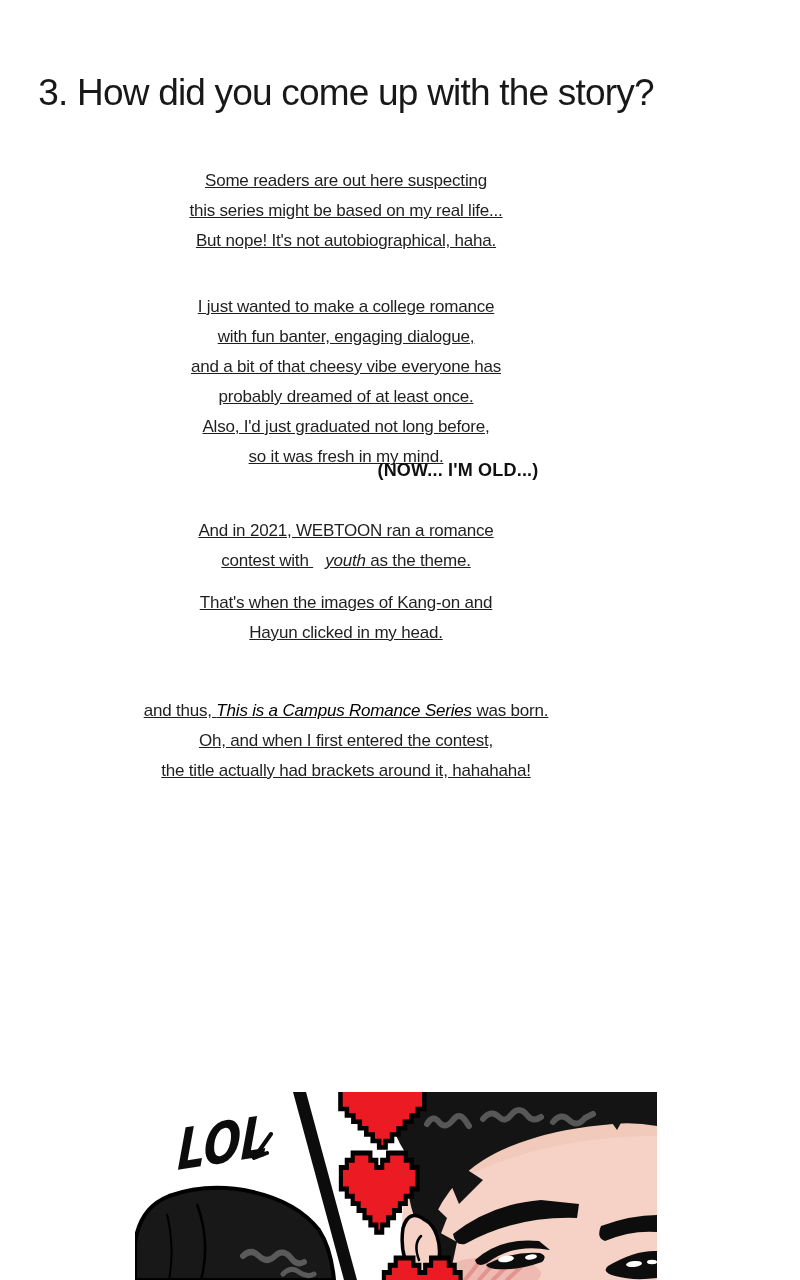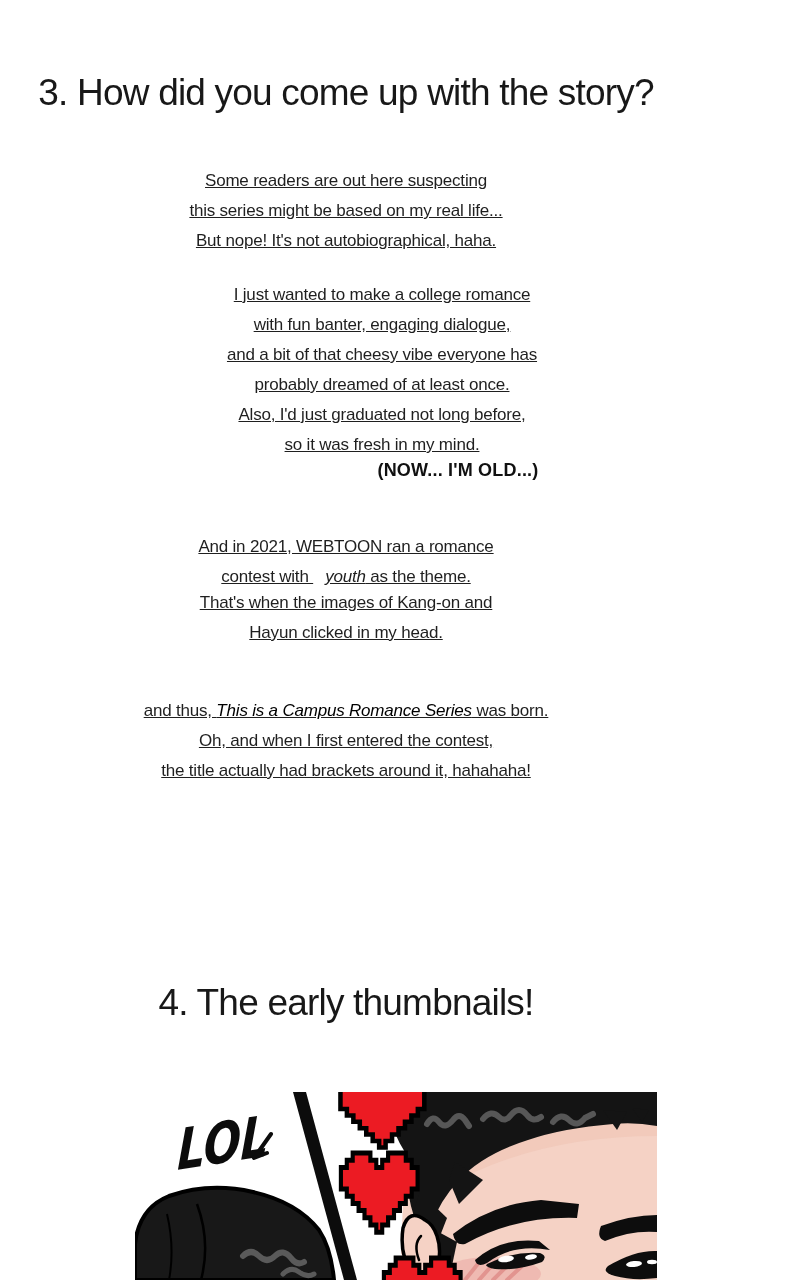--- a/index.html
+++ b/index.html
@@ -20,48 +20,47 @@
 <div class="page">
 
   <div class="text-block q-heading" style="top:72px;">3. How did you come up with the story?</div>
 
   <div class="text-block body-text" style="top:166px;">
     <div>Some readers are out here suspecting</div>
     <div>this series might be based on my real life...</div>
     <div>But nope! It's not autobiographical, haha.</div>
   </div>
 
-  <div class="text-block body-text" style="top:280px;padding-left:36px;">
+  <div class="text-block body-text" style="top:292px;">
     <div>I just wanted to make a college romance</div>
     <div>with fun banter, engaging dialogue,</div>
     <div>and a bit of that cheesy vibe everyone has</div>
     <div>probably dreamed of at least once.</div>
     <div>Also, I'd just graduated not long before,</div>
     <div>so it was fresh in my mind.</div>
   </div>
 
   <div class="text-block aside-note" style="top:460px;">(NOW... I'M OLD...)</div>
 
-  <div class="text-block body-text" style="top:532px;">
+  <div class="text-block body-text" style="top:516px;">
     <div>And in 2021, WEBTOON ran a romance</div>
     <div><span>contest with </span><span class="em-italic">youth</span><span> as the theme.</span></div>
   </div>
 
   <div class="text-block body-text" style="top:588px;">
     <div>That's when the images of Kang-on and</div>
     <div>Hayun clicked in my head.</div>
   </div>
 
   <div class="text-block body-text" style="top:696px;">
     <div><span>and thus, </span><span class="em-pink">This is a Campus Romance Series</span><span> was born.</span></div>
     <div>Oh, and when I first entered the contest,</div>
     <div>the title actually had brackets around it, hahahaha!</div>
   </div>
 
-  <div class="text-block q-heading" style="top:982px;">4. The early thumbnails!</div>
 
   <div class="illustration">
     <svg width="522" height="188" viewBox="0 0 522 188" xmlns="http://www.w3.org/2000/svg">
       <defs>
         <path id="pxheart" d="M3,0 H6 V1 H7 V2 H8 V1 H9 V0 H12 V1 H13 V2 H14 V5 H13 V6 H12 V7 H11 V8 H10 V9 H9 V10 H8 V11 H7 V10 H6 V9 H5 V8 H4 V7 H3 V6 H2 V5 H1 V2 H2 V1 H3 Z"></path>
       </defs>
 
       <rect x="0" y="0" width="522" height="188" fill="#ffffff"></rect>
 
       <g>

